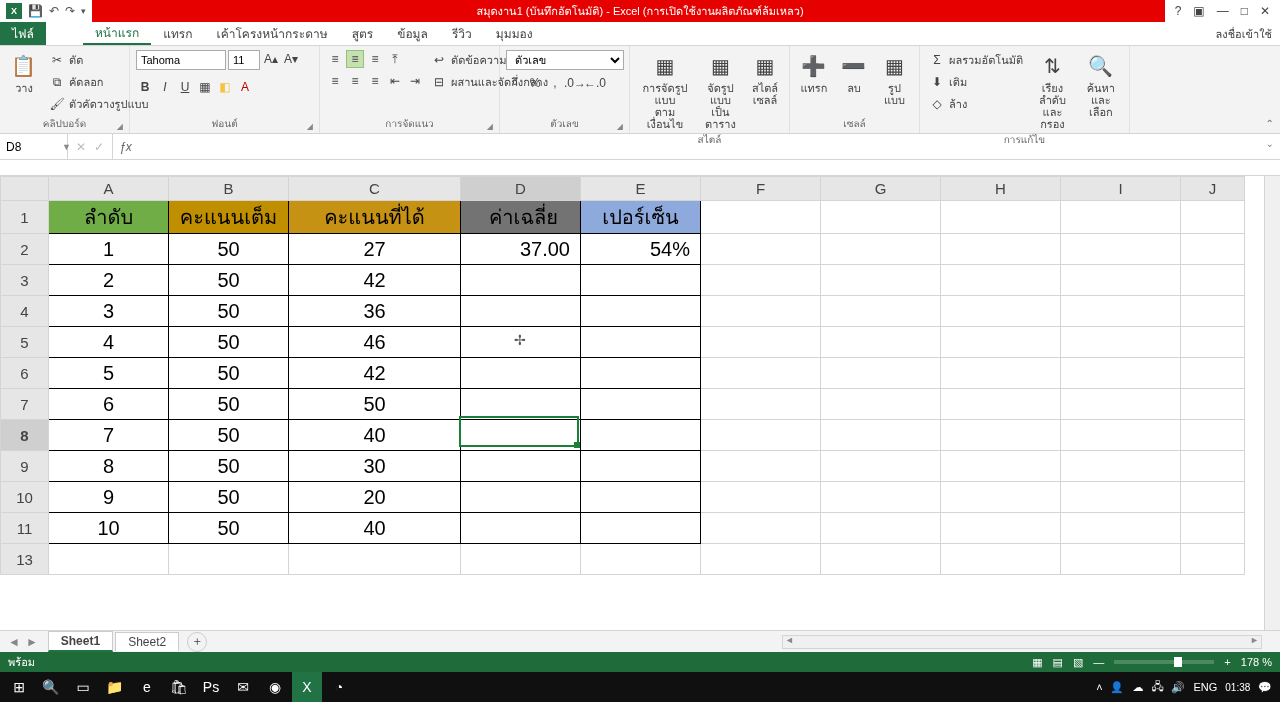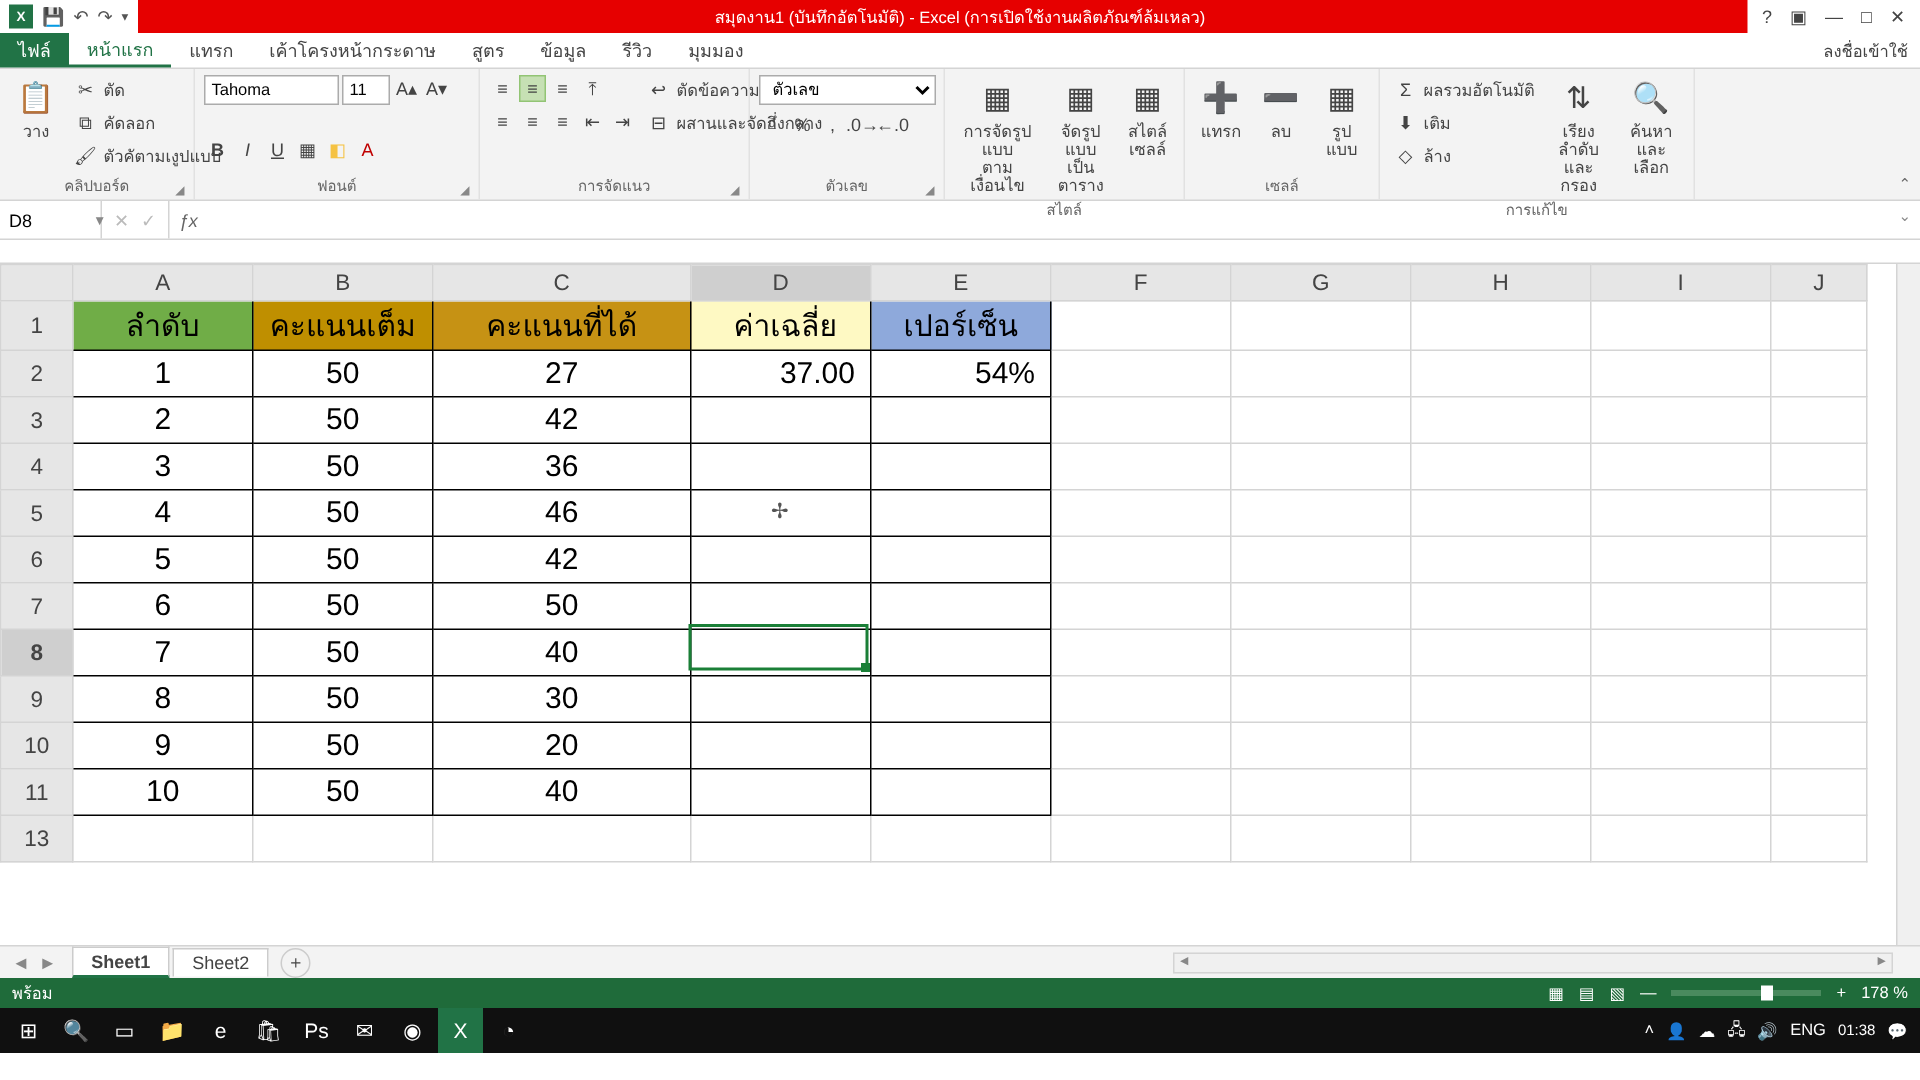--- a/index.html
+++ b/index.html
@@ -11,21 +11,21 @@
 .titlebar .qat .xls { width: 16px; height: 16px; background: #217346; color: #fff; font-size: 9px; font-weight: bold; display: flex; align-items: center; justify-content: center; }
 .titlebar .qat span { font-size: 12px; color: #555; cursor: default; }
 .titlebar .title { margin: 0 auto; font-size: 11px; }
 .titlebar .wctrl { position: absolute; right: 0; top: 0; height: 22px; display: flex; align-items: center; gap: 8px; padding: 0 8px; background: #fff; color: #444; font-size: 12px; }
 .titlebar .wctrl span { padding: 0 2px; }
 
 
 .ribbon-tabs { height: 24px; background: #fff; display: flex; align-items: stretch; font-size: 12px; border-bottom: 1px solid #d4d4d4; position: relative; }
 .ribbon-tabs .tab { padding: 0 12px; display: flex; align-items: center; color: #444; cursor: default; }
 .ribbon-tabs .tab.file { background: #217346; color: #fff; }
-.ribbon-tabs .tab.active { color: #217346; border-bottom: 2px solid #217346; }
+.ribbon-tabs .tab.active { color: #217346; border-bottom: 2px solid #217346; margin-left: 37px; }
 .ribbon-tabs .signin { position: absolute; right: 8px; top: 0; height: 24px; display: flex; align-items: center; color: #444; font-size: 11px; margin-left: 23px; }
 
 
 .ribbon { height: 88px; background: #f3f3f3; border-bottom: 1px solid #d4d4d4; display: flex; font-size: 11px; color: #444; position: relative; }
 .ribbon .group { border-right: 1px solid #e1e1e1; padding: 4px 6px 0 6px; display: flex; flex-direction: column; justify-content: space-between; }
 .ribbon .group .label { text-align: center; font-size: 10px; color: #666; padding-bottom: 2px; position: relative; }
 .ribbon .group .label .launcher { position: absolute; right: 0; bottom: 2px; font-size: 8px; color: #888; }
 .ribbon .ctrls { display: flex; gap: 4px; align-items: flex-start; flex: 1; }
 .ribbon .col { display: flex; flex-direction: column; gap: 2px; }
 .ribbon .btn { display: flex; align-items: center; gap: 4px; padding: 1px 3px; white-space: nowrap; cursor: default; }
@@ -61,21 +61,21 @@
 .grid thead th.sel { background: #cfcfcf; }
 .grid tbody th { background: #e6e6e6; color: #444; font-weight: normal; text-align: center; width: 48px; font-size: 15px; }
 .grid tbody th.sel { background: #cfcfcf; font-weight: bold; }
 .grid .corner { background: #e6e6e6; }
 .grid tbody td { padding: 0 6px; }
 .grid tbody tr.hrow td, .grid tbody tr.drow td { height: 31px; font-size: 20px; text-align: center; }
 .grid tbody tr.hrow td { color: #000; font-weight: normal; }
 .grid .hA { background: #70ad47; border: 1.5px solid #000; }
 .grid .hB { background: #bf8f00; border: 1.5px solid #000; }
 .grid .hC { background: #c69214; border: 1.5px solid #000; }
-.grid .hD { background: #fef9c3; border: 1.5px solid #000; padding-left: 12px; }
+.grid .hD { background: #737373; border: 1.5px solid #000; padding-left: 12px; }
 .grid .hE { background: #8ea9db; border: 1.5px solid #000; }
 .grid tbody tr.drow td.databox { border: 1.5px solid #000; }
 .grid tbody tr.drow td.num { text-align: right; padding-right: 10px; }
 .grid tbody tr.grow td { height: 31px; }
 .active-cell { position: absolute; border: 2px solid #1a7f37; pointer-events: none; }
 .active-cell .handle { position: absolute; right: -3px; bottom: -3px; width: 6px; height: 6px; background: #1a7f37; }
 .cursor-plus { position: absolute; font-size: 14px; color: #555; pointer-events: none; }
 .vscroll { position: absolute; right: 0; top: 0; width: 16px; height: 100%; background: #f0f0f0; border-left: 1px solid #d4d4d4; }
 
 
@@ -145,30 +145,30 @@
         <div class="btn">
             <span class="ico">✂</span>
             <span>ตัด</span>
           </div>
         <div class="btn">
             <span class="ico">⧉</span>
             <span>คัดลอก</span>
           </div>
         <div class="btn">
             <span class="ico">🖌</span>
-            <span>ตัวคัตามเงูปแบบ</span>
+            <span>ตัวคัดวางรูปแบบ</span>
           </div>
       </div>
     </div>
     <div class="label"><span>คลิปบอร์ด</span><span class="launcher">◢</span></div>
   </div>
 
   <div class="group" style="width:190px">
     <div class="ctrls">
-        <div class="col" style="gap:21px">
+        <div class="col" style="gap:8px">
       <div class="row">
         <input class="combo fontname" value="Tahoma" style="">
         <input class="combo fontsize" value="11" style="">
         <span class="smico">A▴</span>
         <span class="smico">A▾</span>
       </div>
       <div class="row">
         <span class="smico">
               <b>B</b>
             </span>

